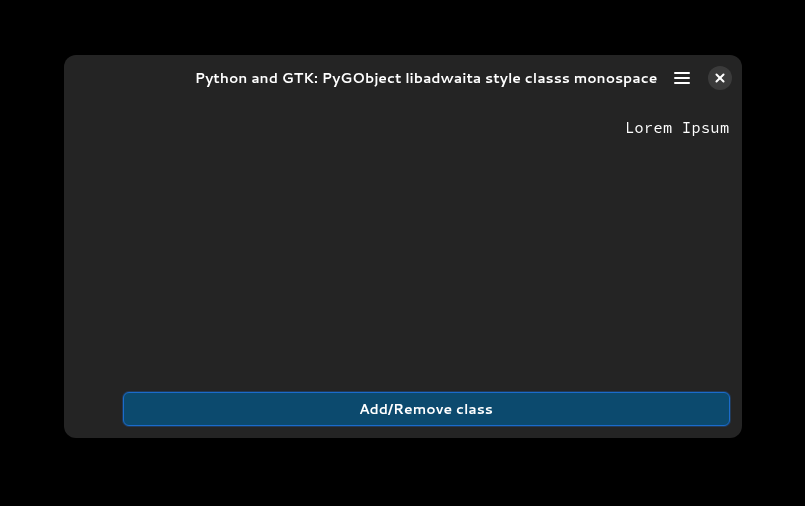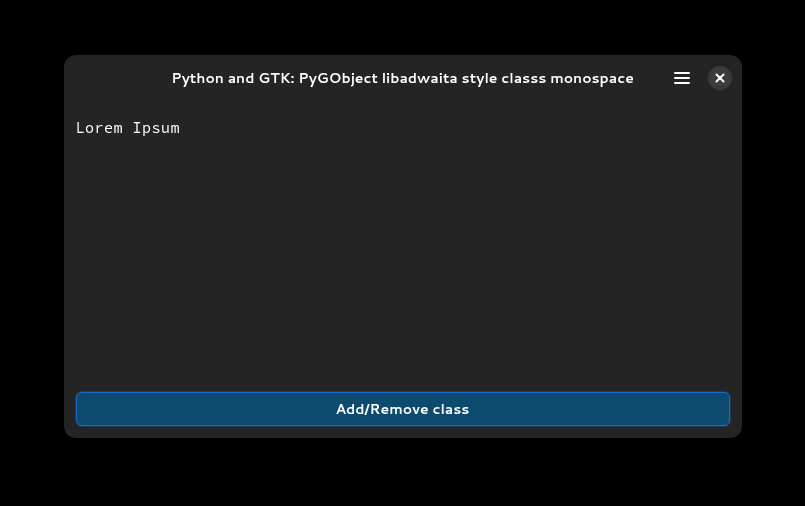--- a/index.html
+++ b/index.html
@@ -20,20 +20,21 @@
     }
     
     .window {
       width: 678px;
       height: 383px;
       background: #242424;
       border-radius: 12px;
       display: flex;
       flex-direction: column;
       overflow: hidden;
+      padding-left: 47px;
     }
     
     .titlebar {
       height: 46px;
       display: flex;
       align-items: center;
       justify-content: center;
       position: relative;
       padding: 0 12px;
     }
@@ -124,21 +125,21 @@
     .content {
       flex: 1;
       display: flex;
       flex-direction: column;
       padding: 0 12px 12px 12px;
     }
     
     .text-area {
       flex: 1;
       padding-top: 14px;
-      text-align: left;
+      text-align: right;
     }
     
     .monospace-text {
       color: #ffffff;
       font-family: "Source Code Pro", Consolas, "Courier New", monospace;
       font-size: 15px;
       letter-spacing: 0.5px;
     }
     
     .action-button {

